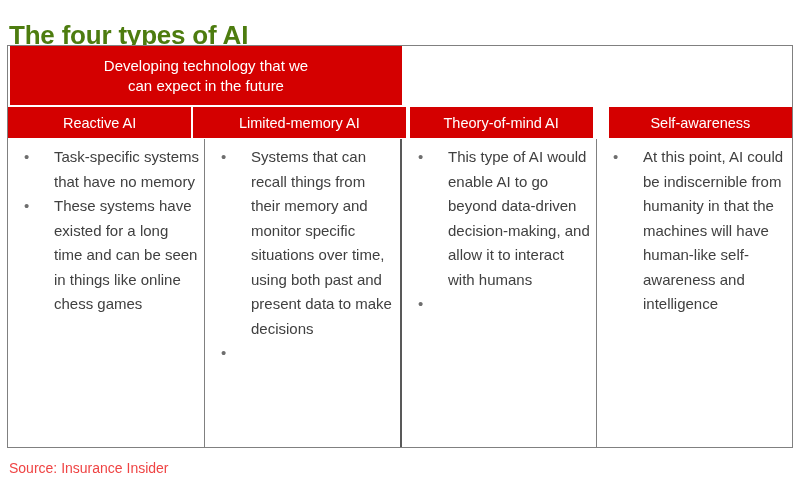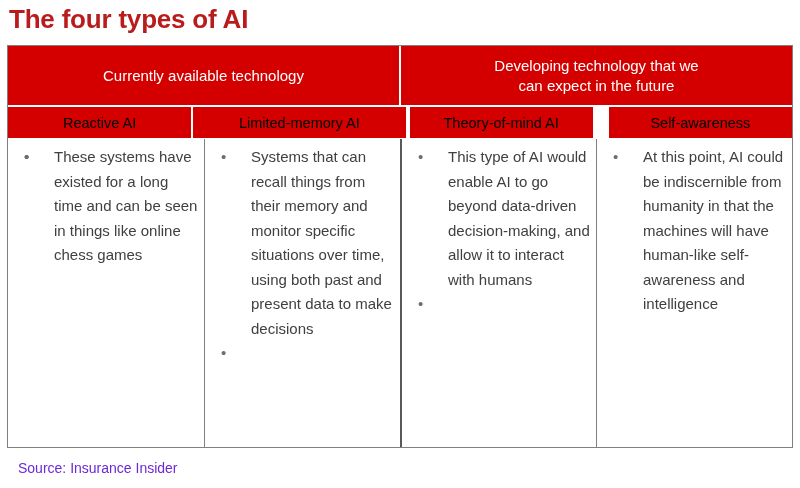--- a/index.html
+++ b/index.html
@@ -19,24 +19,24 @@
     position: relative;
     width: 800px;
     height: 488px;
     background: #ffffff;
   }
 
   
   .title {
     position: absolute;
     left: 9px;
-    top: 2px;
+    top: 18px;
     font-size: 26px;
     font-weight: bold;
-    color: #b91c1c;
+    color: #4d7c0f;
     letter-spacing: -0.2px;
     line-height: 34px;
     white-space: nowrap;
   }
 
   
   .table {
     position: absolute;
     left: 7px;
     top: 45px;
@@ -72,21 +72,21 @@
 
   
   .col-header-row {
     display: flex;
     height: 31px;
     flex: 0 0 31px;
     margin-top: 2px;
   }
   .col-header {
     background: #D40000;
-    color: #000000;
+    color: #ffffff;
     font-size: 14.5px;
     display: flex;
     align-items: center;
     justify-content: center;
     text-align: center;
     box-sizing: border-box;
     padding: 8px 4px;
   }
   .col-header.c0 { width: 195px; }
   .col-header.c1 { width: 226px; margin-left: 2px; }
@@ -130,56 +130,56 @@
     width: 10px;
     text-align: left;
     font-size: 15px;
     line-height: 24.5px;
     color: #6e6e6e;
   }
 
   
   .source {
     position: absolute;
-    left: 18px;
+    left: 9px;
     top: 459px;
     font-size: 14px;
-    color: #6d28d9;
+    color: #ef4444;
     line-height: 18px;
     white-space: nowrap;
   }
 </style>
 </head>
 <body>
 
 <div class="infographic">
 
   <div class="title">The four types of AI</div>
 
   <div class="table">
 
     <div class="group-header-row">
-      <div class="group-header left">Currently available technology</div>
       <div class="group-header right" style="white-space: pre-line; text-align: center;">Developing technology that we
 can expect in the future</div>
     </div>
 
     <div class="col-header-row">
       <div class="col-header c0">Reactive AI</div>
       <div class="col-header c1">Limited-memory AI</div>
       <div class="col-header c2">Theory-of-mind AI</div>
       <div class="col-header c3">Self-awareness</div>
     </div>
 
     <div class="body-row">
 
       <div class="body-cell c0">
         <ul class="bullets">
           <li>
             <span class="dot">•</span>
+            <span>Task-specific systems that have no memory</span>
           </li>
           <li>
             <span class="dot">•</span>
             <span>These systems have existed for a long time and can be seen in things like online chess games</span>
           </li>
         </ul>
       </div>
 
       <div class="body-cell c1">
         <ul class="bullets">

